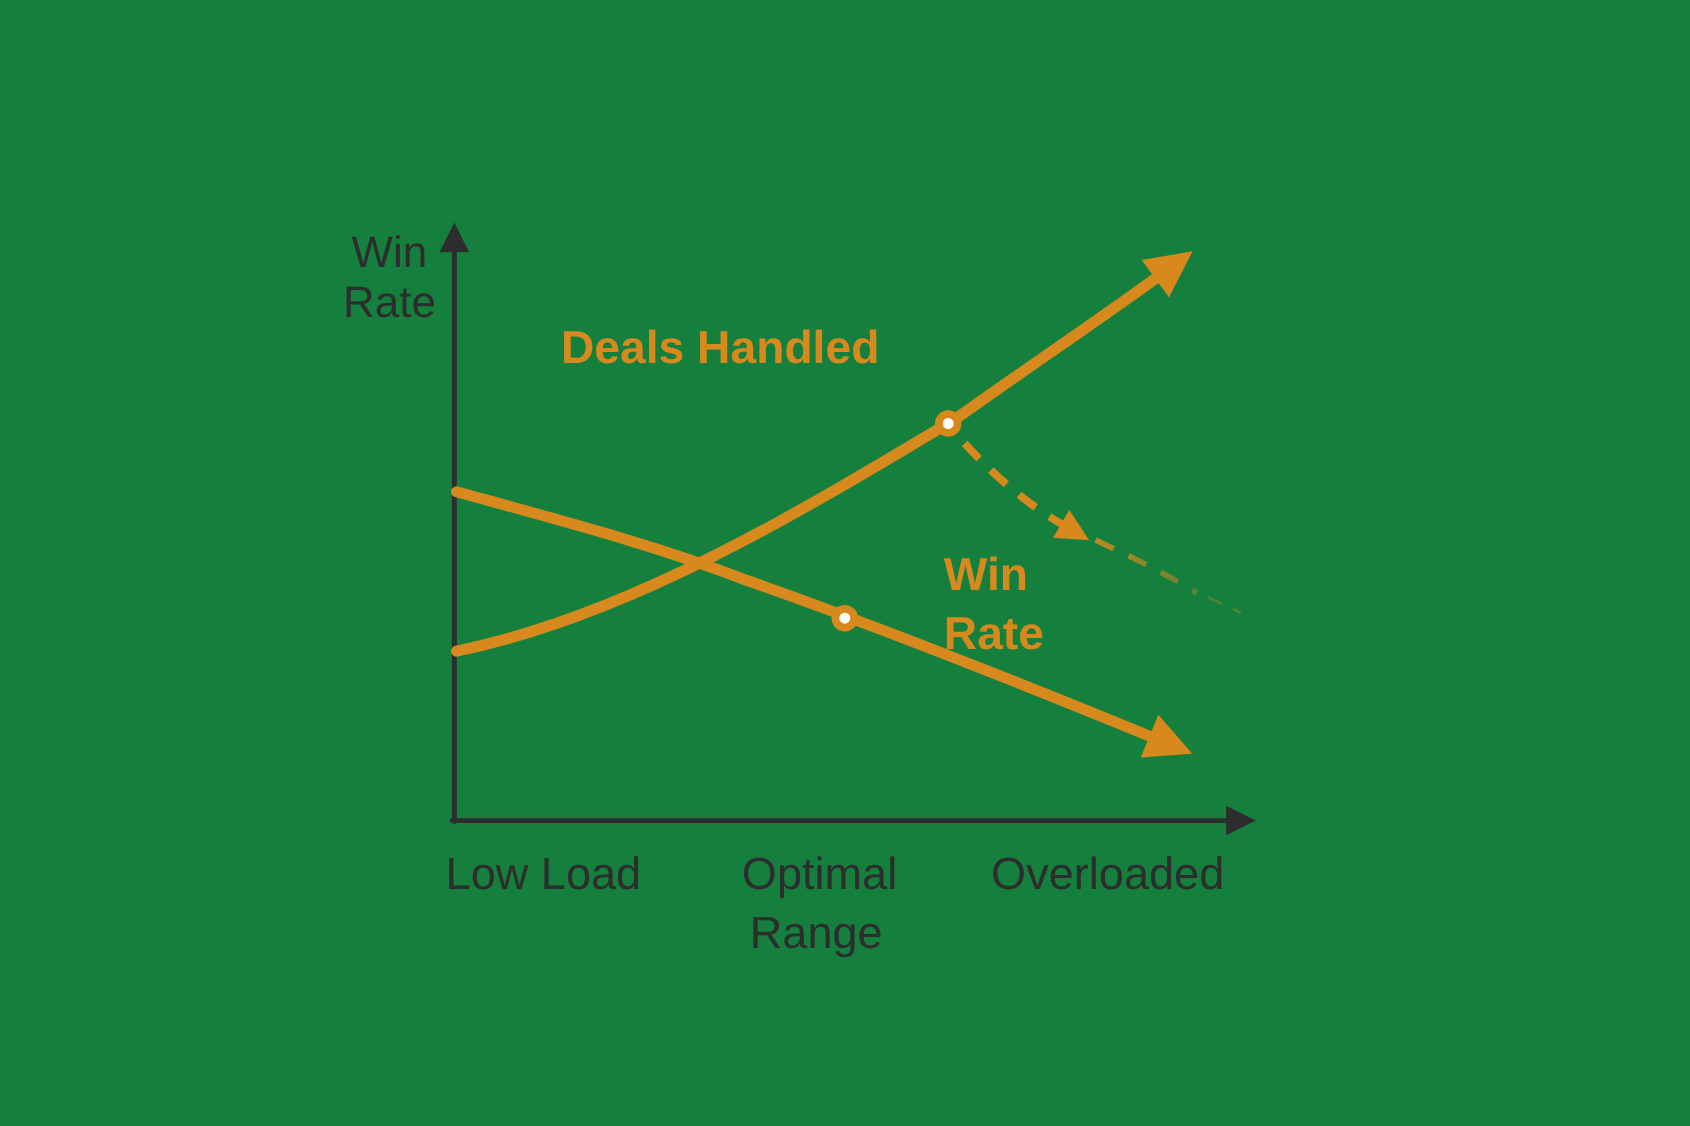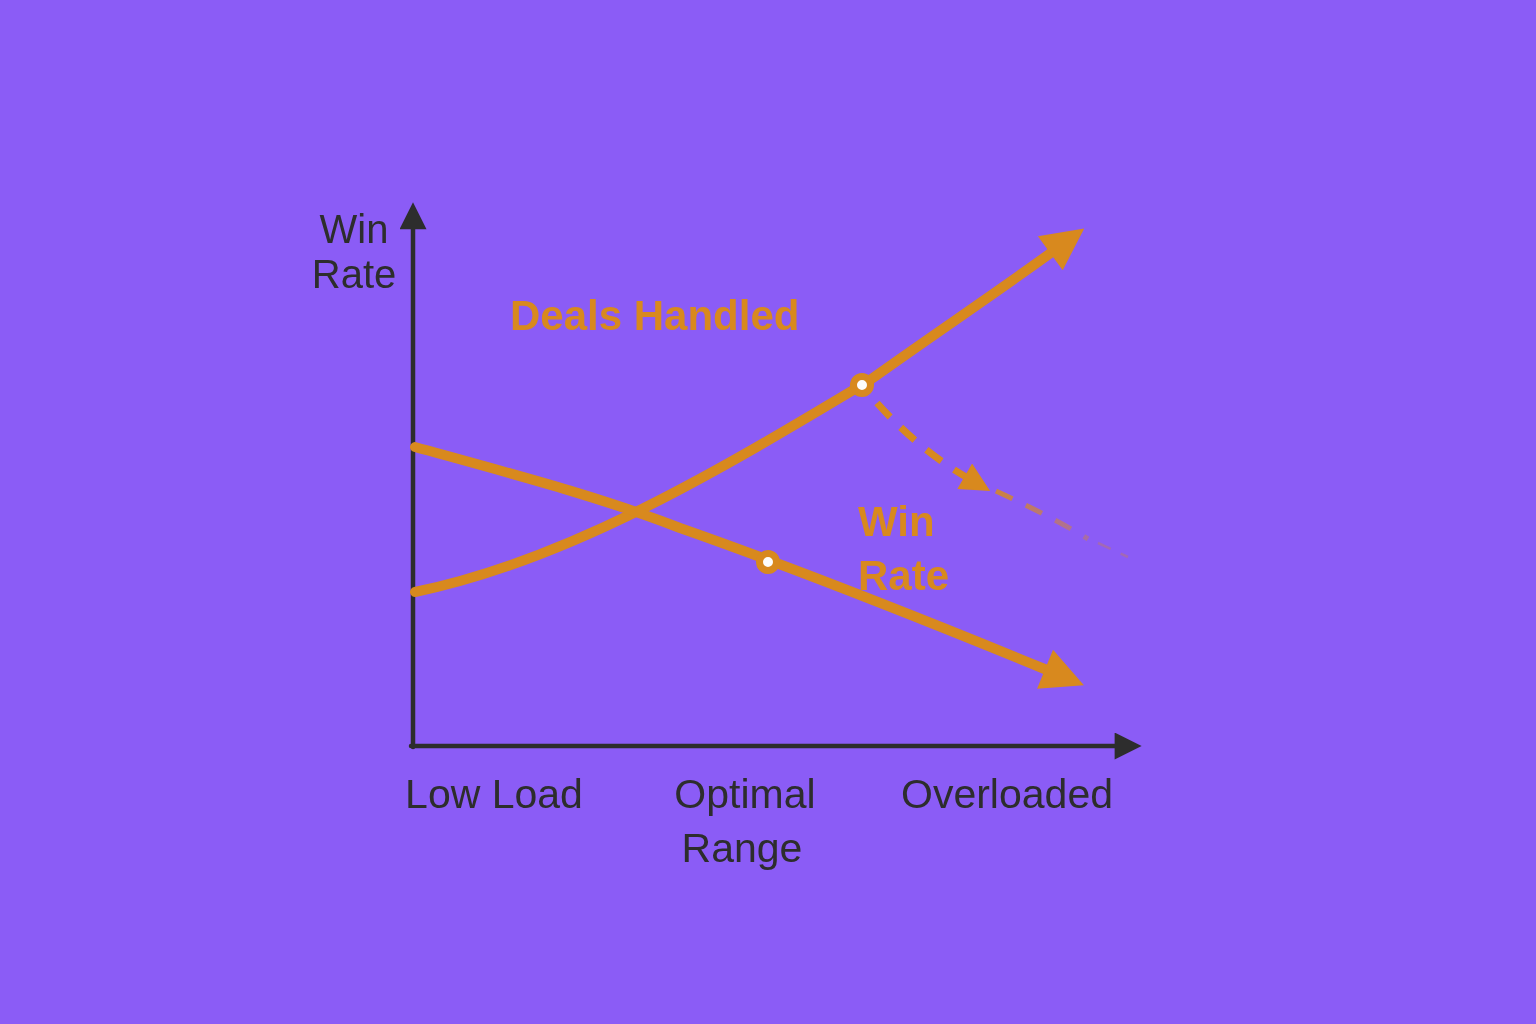--- a/index.html
+++ b/index.html
@@ -5,21 +5,21 @@
   html, body {
     margin: 0;
     padding: 0;
     background: #F8F7F4;
     font-family: "Liberation Sans", "DejaVu Sans", sans-serif;
   }
   .stage {
     position: relative;
     width: 1536px;
     height: 1024px;
-    background: #8b5cf6;
+    background: #15803d;
     overflow: hidden;
   }
   .stage svg { display: block; }
   text {
     font-family: "Liberation Sans", "DejaVu Sans", sans-serif;
   }
   .axis-label   { font-size: 40px; font-weight: 400; }
   .tick-label   { font-size: 41px; font-weight: 400; }
   .series-label { font-size: 42px; font-weight: 700; }
   .marker-dot   { fill: #FDFDFC; }

